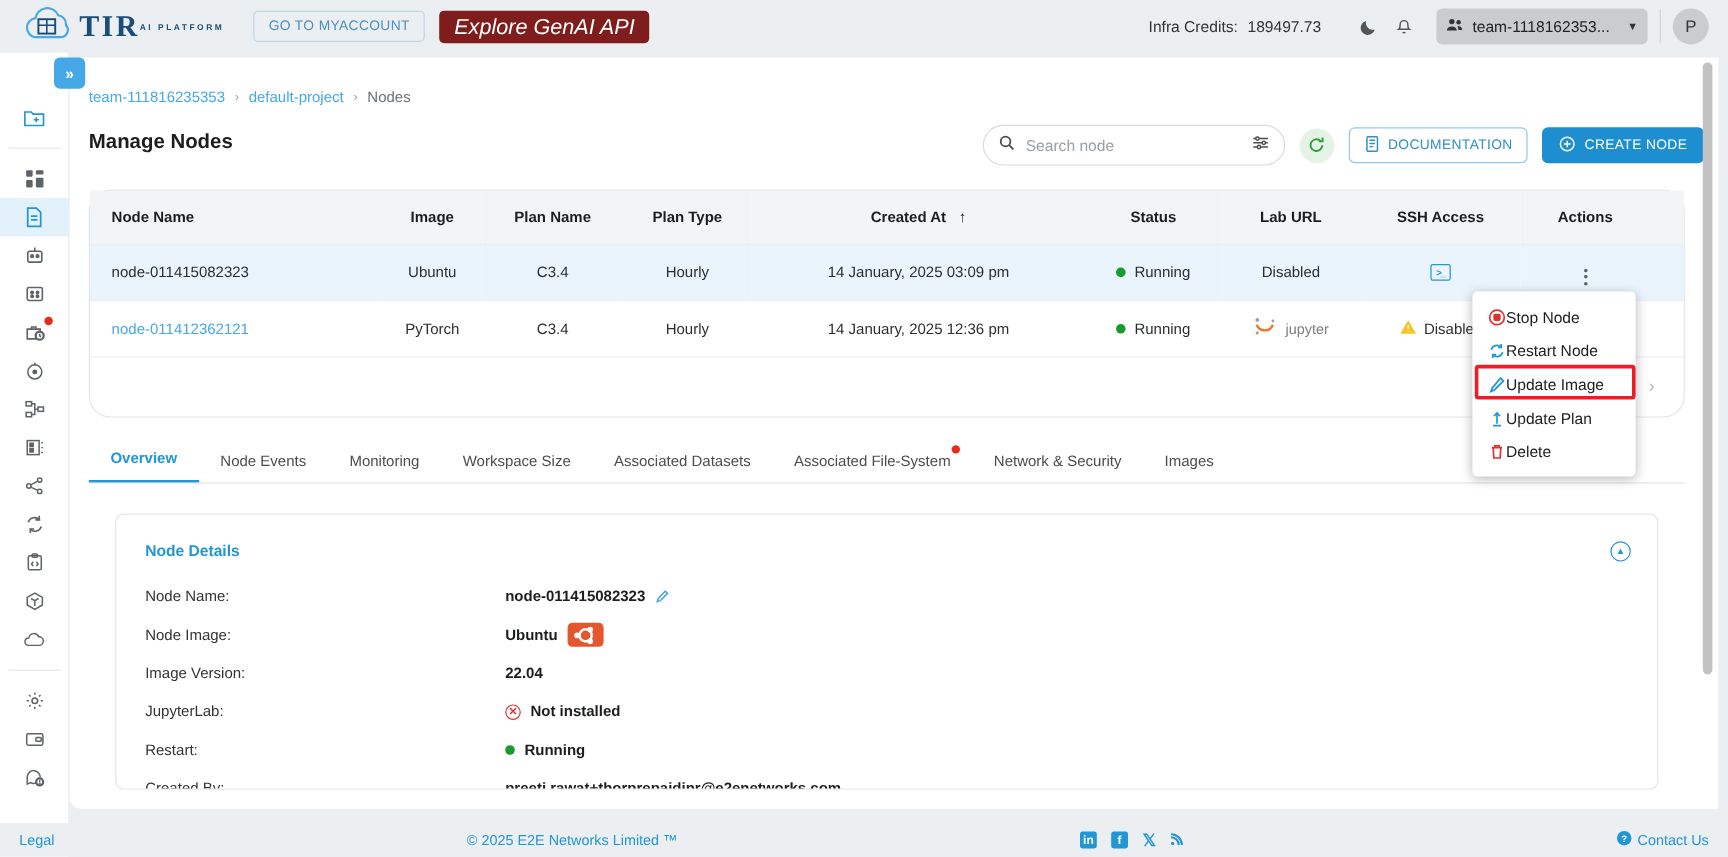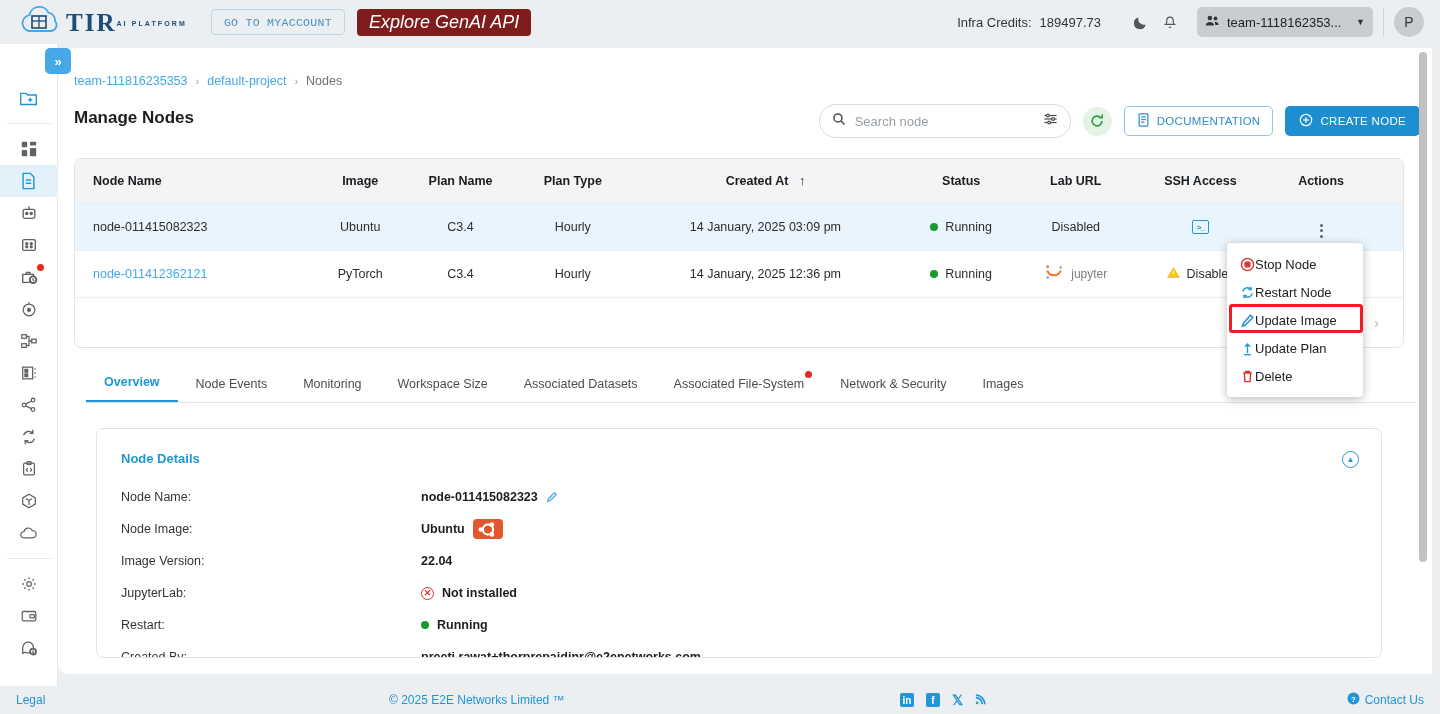--- a/index.html
+++ b/index.html
@@ -26,21 +26,21 @@
     font-size: 25px; letter-spacing: 2px; color: #1a4d7a; line-height: 1;
   }
   .logo-sub {
     font-size: 7px; font-weight: bold; letter-spacing: 2.1px;
     color: #1a4d7a; margin-top: 2px;
   }
   .btn-myaccount {
     margin-left: 24px; height: 26px; padding: 0 12px;
     border: 1px solid #bcd6e8; border-radius: 4px; background: transparent;
     color: #4a90c4; font-size: 11.5px; letter-spacing: .3px;
-    display: flex; align-items: center; cursor: pointer; font-family: Liberation Mono, monospace;
+    display: flex; align-items: center; cursor: pointer;
   }
   .btn-genai {
     margin-left: 12px; height: 27px; padding: 0 12px;
     border: none; border-radius: 4px; background: #7f1d1d;
     color: #fff; font-size: 18px;
     display: flex; align-items: center; cursor: pointer; font-style: italic;
   }
   .topbar-right {
     margin-left: auto; display: flex; align-items: center; gap: 0; padding-right: 16px;
   }
@@ -135,21 +135,21 @@
   }
   .btn-create {
     height: 30px; padding: 0 14px; border: none; border-radius: 5px;
     background: #1d8ecf; color: #fff; font-size: 11.5px; letter-spacing: .3px;
     display: flex; align-items: center; gap: 7px; cursor: pointer; white-space: nowrap;
   }
 
   
   .table-card {
     position: absolute; top: 158px; left: 74px; width: 1330px;
-    border: 1px solid #e2e5e8; border-radius: 7px; background: #fff; overflow: visible;
+    border: 1px solid #e2e5e8; border-radius: 18px; background: #fff; overflow: visible;
   }
   table { width: 100%; border-collapse: collapse; }
   thead th {
     background: #f3f4f5; font-size: 12.5px; font-weight: bold; color: #1b1d1f;
     height: 44px; text-align: center; white-space: nowrap;
   }
   thead th.left { text-align: left; padding-left: 18px; }
   tbody td {
     font-size: 12.5px; color: #2b2e31; height: 47px; text-align: center;
     border-top: 1px solid #eceff1; white-space: nowrap;
@@ -190,21 +190,21 @@
     padding: 0 12px; font-size: 13px; color: #1b1d1f; cursor: pointer;
   }
   .ctxitem .ci { width: 16px; display: flex; align-items: center; justify-content: center; }
   .ctx-hl {
     position: absolute; top: 304px; left: 1229px; width: 134px; height: 29px;
     border: 3px solid #ee1c25; border-radius: 3px; z-index: 45; pointer-events: none;
   }
 
   
   .tabs {
-    position: absolute; top: 370px; left: 86px; width: 1330px; height: 33px;
+    position: absolute; top: 370px; left: 74px; width: 1330px; height: 33px;
     display: flex; align-items: flex-end; gap: 0;
     border-bottom: 1px solid #e2e5e8;
   }
   .tab {
     font-size: 12.5px; color: #4a4d50; padding: 0 18px 11px 18px;
     cursor: pointer; position: relative; white-space: nowrap;
   }
   .tab.active { color: #2196d5; font-weight: bold; border-bottom: 2.5px solid #2196d5; }
   .tab .badge {
     position: absolute; top: -6px; right: 10px; width: 7px; height: 7px;

